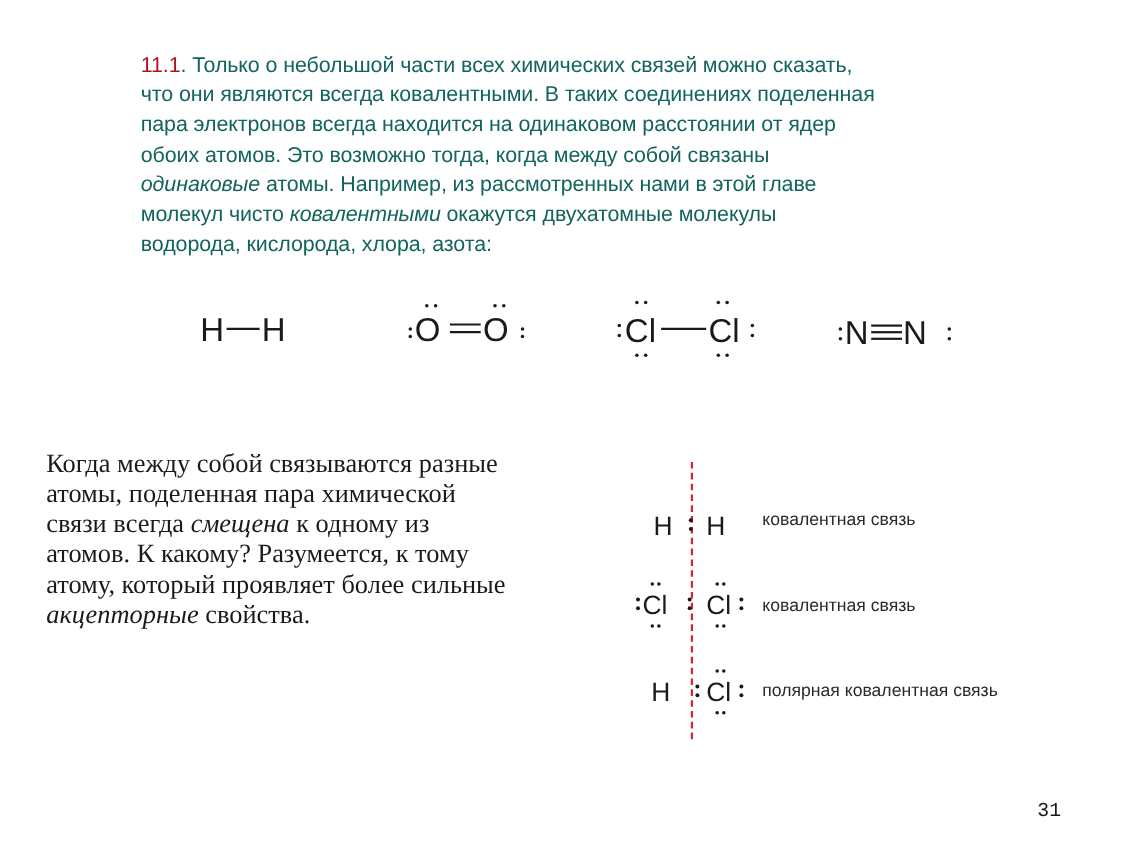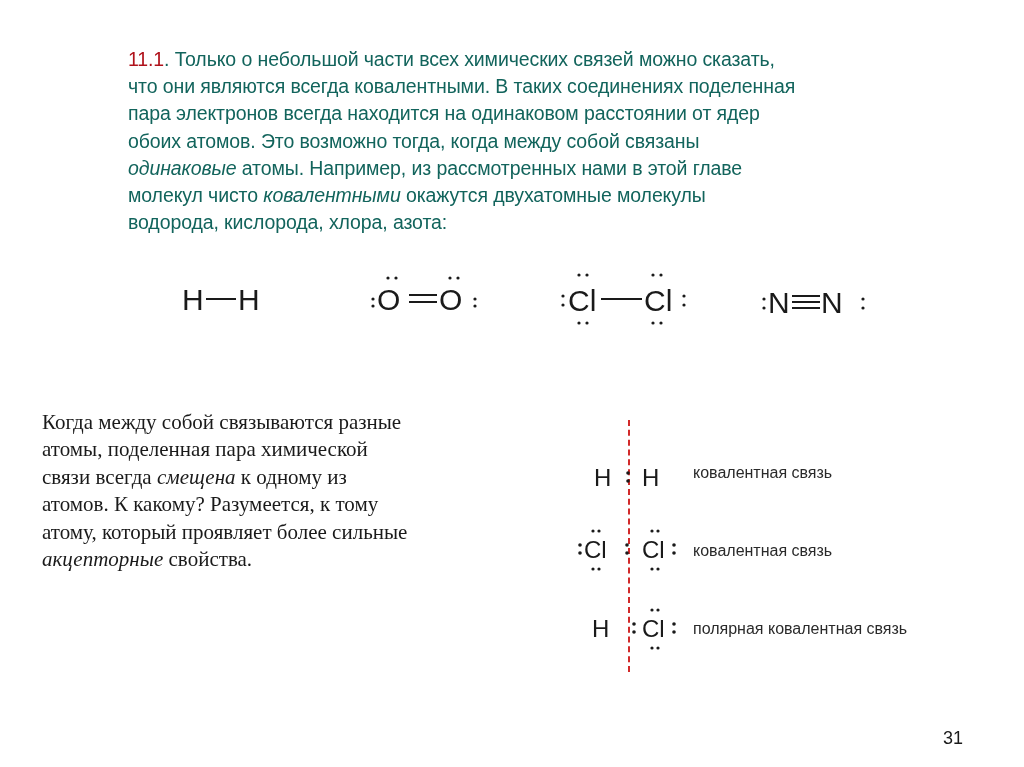--- a/index.html
+++ b/index.html
@@ -10,34 +10,34 @@
     color:#12645c; letter-spacing:-0.1px;
   }
   .top-text .num { color:#b0121b; }
   .top-text .line { display:block; white-space:nowrap; }
   .top-text em { }
   .formula {
     position:absolute; font-family:"Liberation Sans", sans-serif; color:#1a1a1a;
   }
   .left-text {
     position:absolute; left:42px; top:409px; width:470px;
-    font-family:"Liberation Serif", serif; font-size:21px; line-height:27.4px; color:#1a1a1a;
+    font-family:"Liberation Serif", serif; font-size:24px; line-height:27.4px; color:#1a1a1a;
   }
   .left-text .line { display:block; white-space:nowrap; }
   .left-text em { font-style:italic; }
   .divider {
     position:absolute; left:628px; top:420px; width:0; height:252px;
     border-left:2px dashed #d22a2a;
   }
   .bond-label {
     position:absolute; left:693px; font-family:"Liberation Sans", sans-serif; font-size:16px;
     color:#2a2a2a; white-space:nowrap;
   }
   .page-number {
-    position:absolute; left:943px; top:728px; font-family:Liberation Sans, sans-serif;
+    position:absolute; left:943px; top:728px; font-family:Liberation Mono, monospace;
     font-size:18px; color:#1a1a1a;
   }
 </style>
 </head>
 <body>
 
 <div class="top-text">
   <span class="line"><span class="num">11.1</span><span>. Только о небольшой части всех химических связей можно сказать,</span></span>
   <span class="line">что они являются всегда ковалентными. В таких соединениях поделенная</span>
   <span class="line">пара электронов всегда находится на одинаковом расстоянии от ядер</span>

